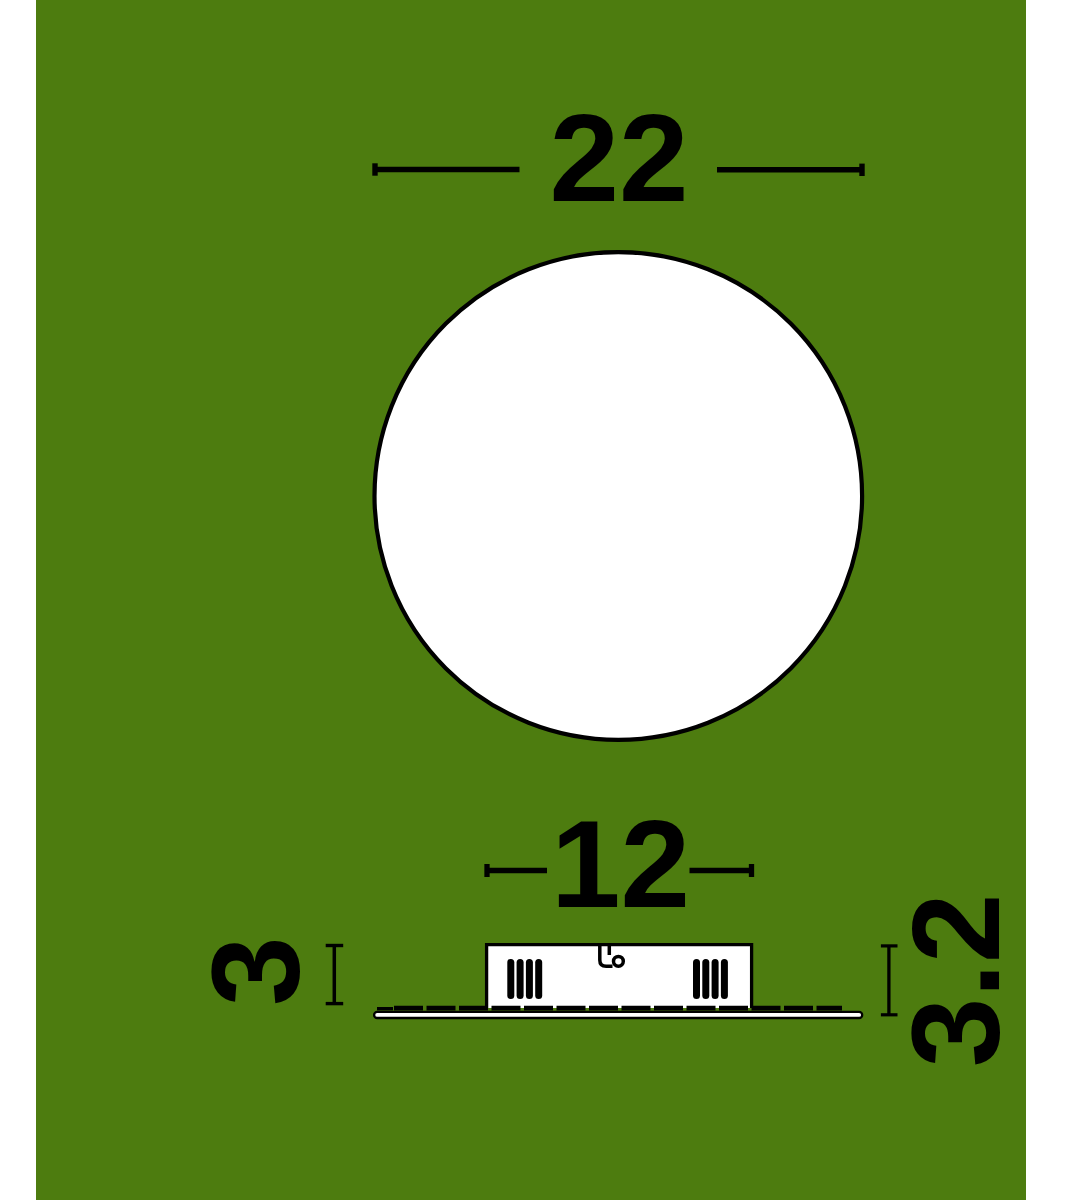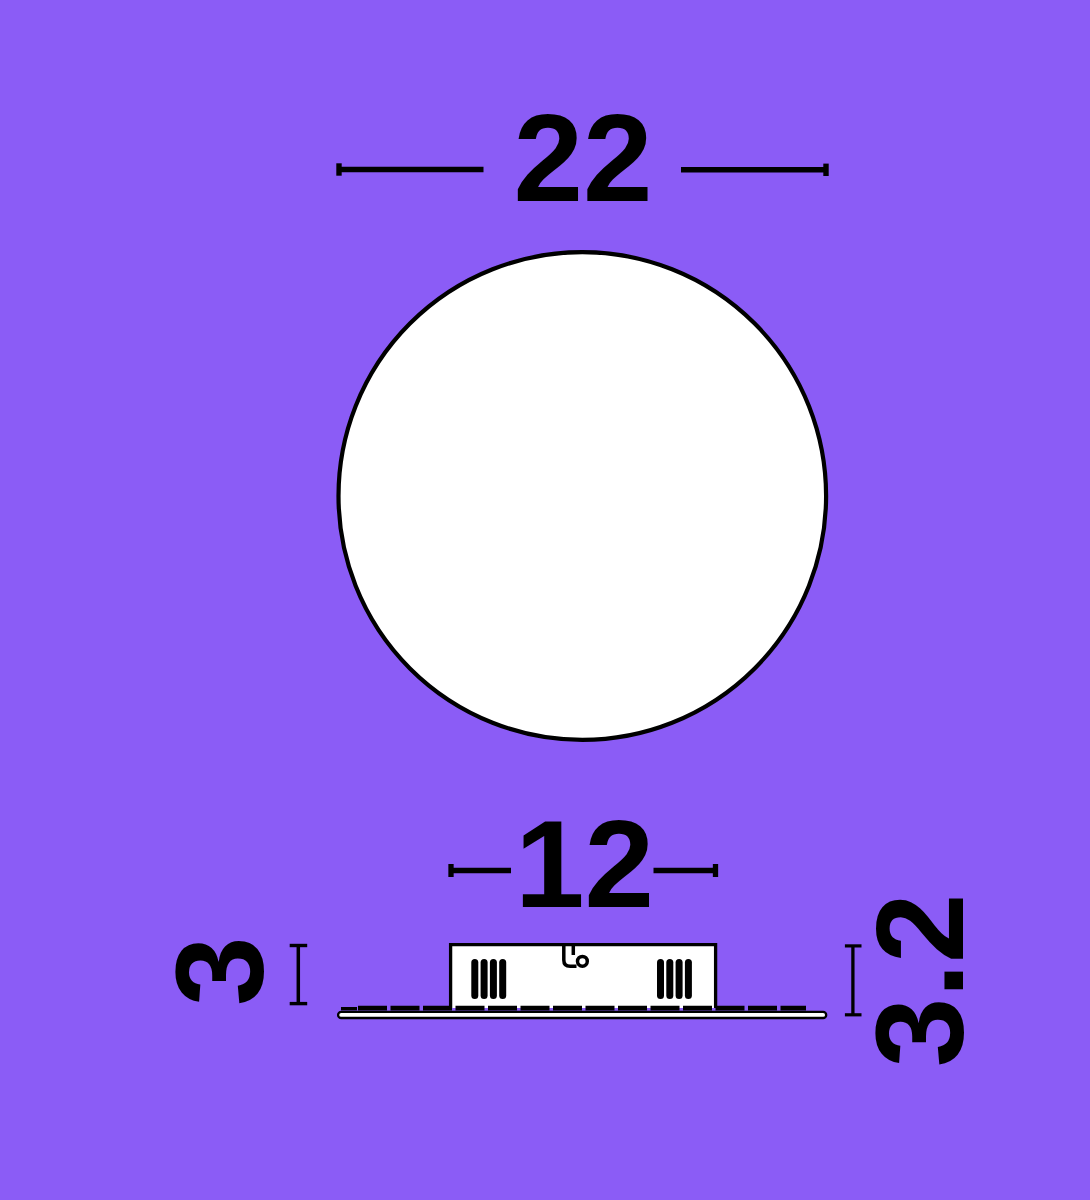--- a/index.html
+++ b/index.html
@@ -1,17 +1,17 @@
 <!DOCTYPE html>
 <html><head>
 <meta charset="utf-8">
 <title>Ceiling lamp dimensions</title>
 <style>
   html,body{margin:0;padding:0;background:#ffffff;}
-  .page{position:relative;width:1090px;height:1200px;background:#8b5cf6;overflow:hidden;}
+  .page{position:relative;width:990px;height:1200px;background:#4d7c0f;overflow:hidden;margin-left:36px;}
   svg text{font-family:"Liberation Sans",sans-serif;font-weight:bold;font-size:125px;fill:#000;}
 </style>
 </head>
 <body>
 
 <div class="page">
 <svg width="1090" height="1200" viewBox="0 0 1090 1200">
 
   <text x="583" y="201" text-anchor="middle">22</text>
 

